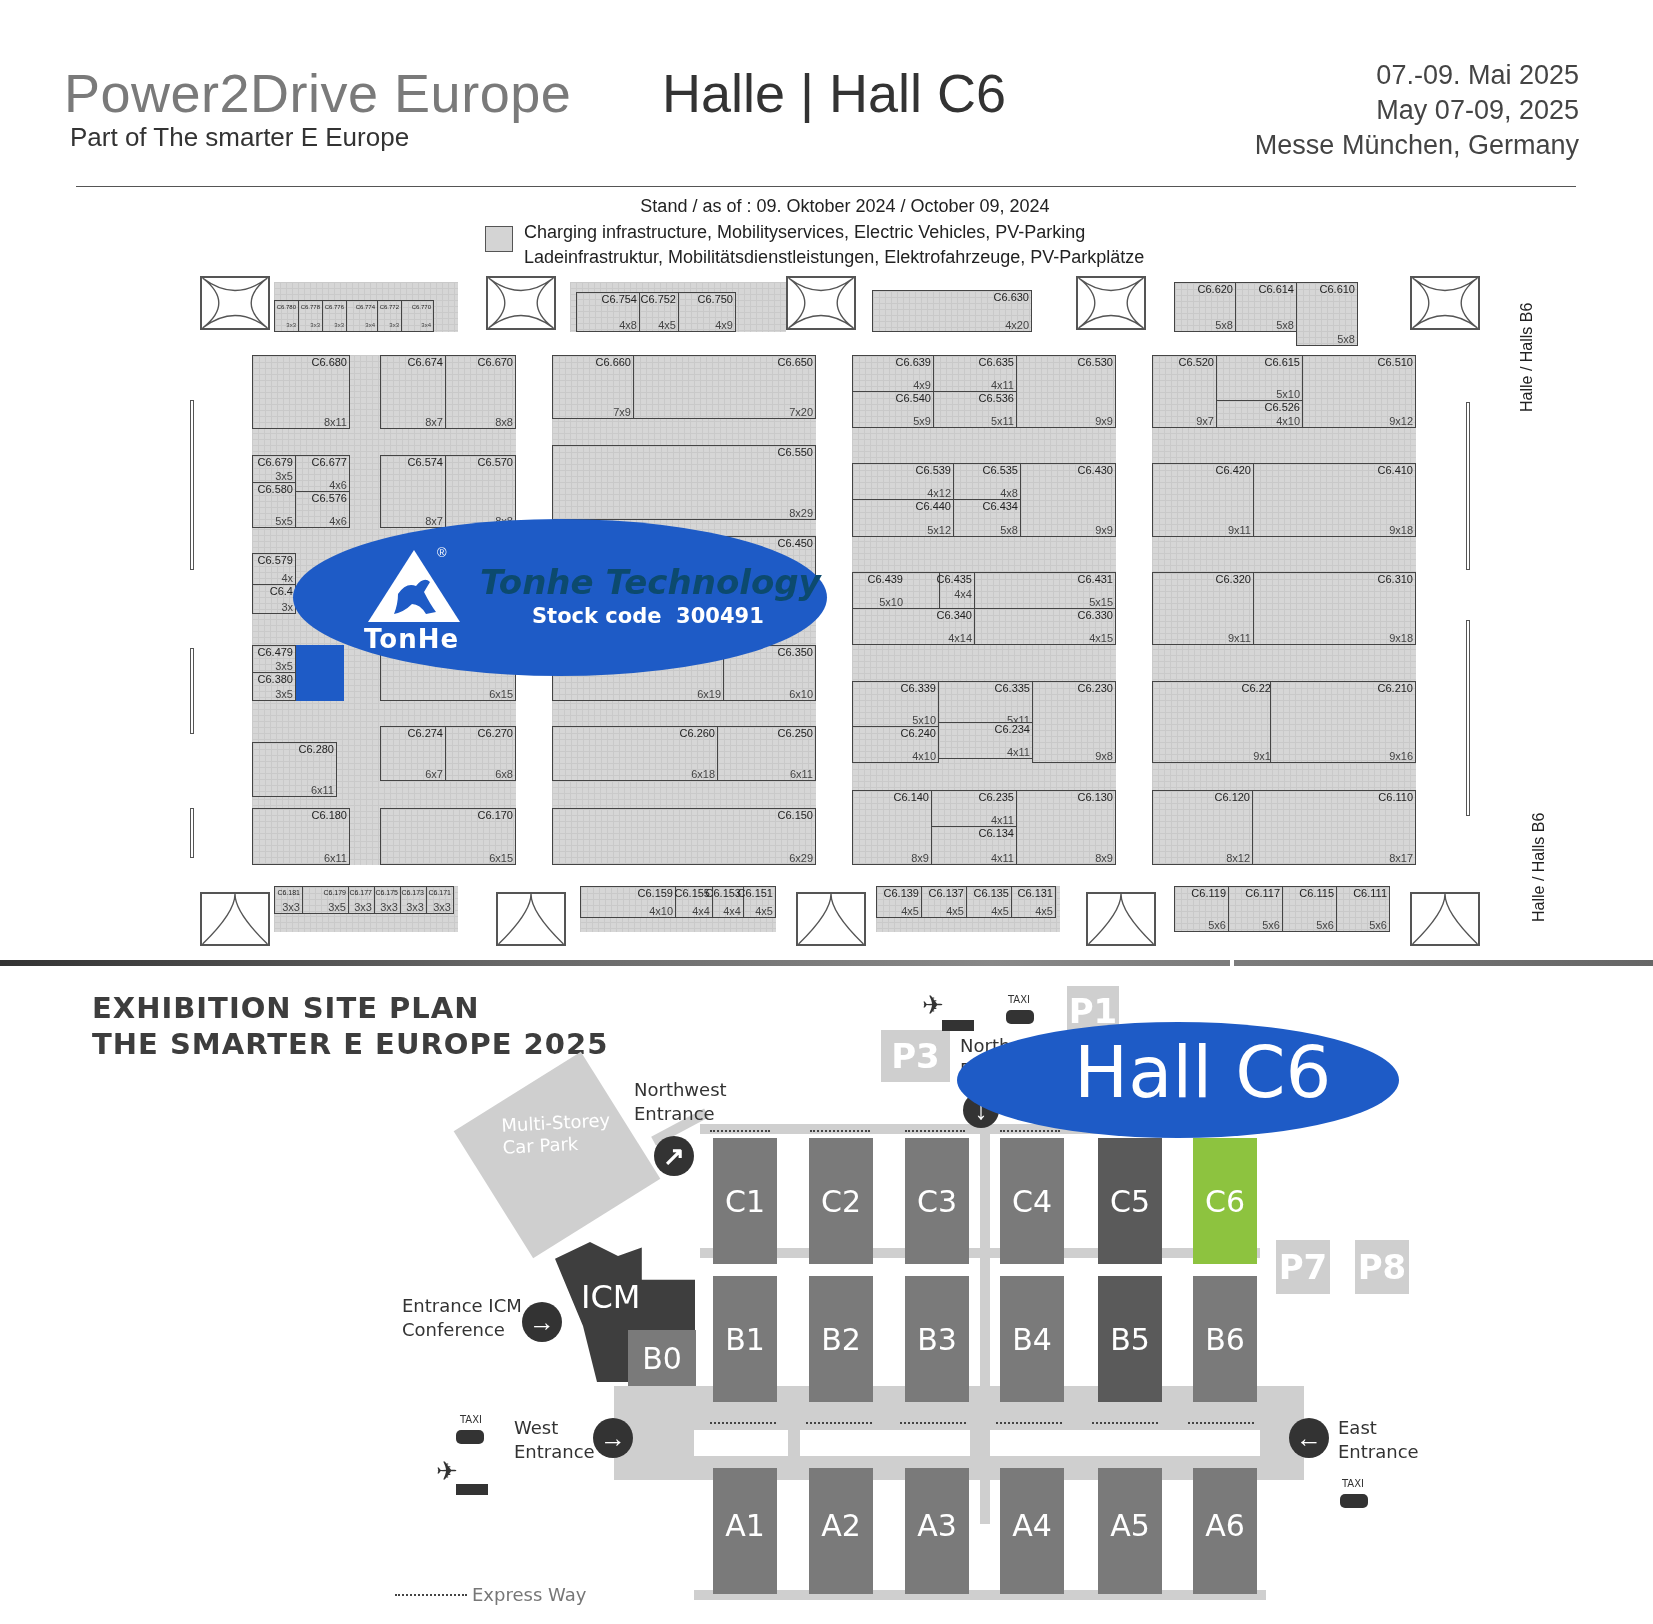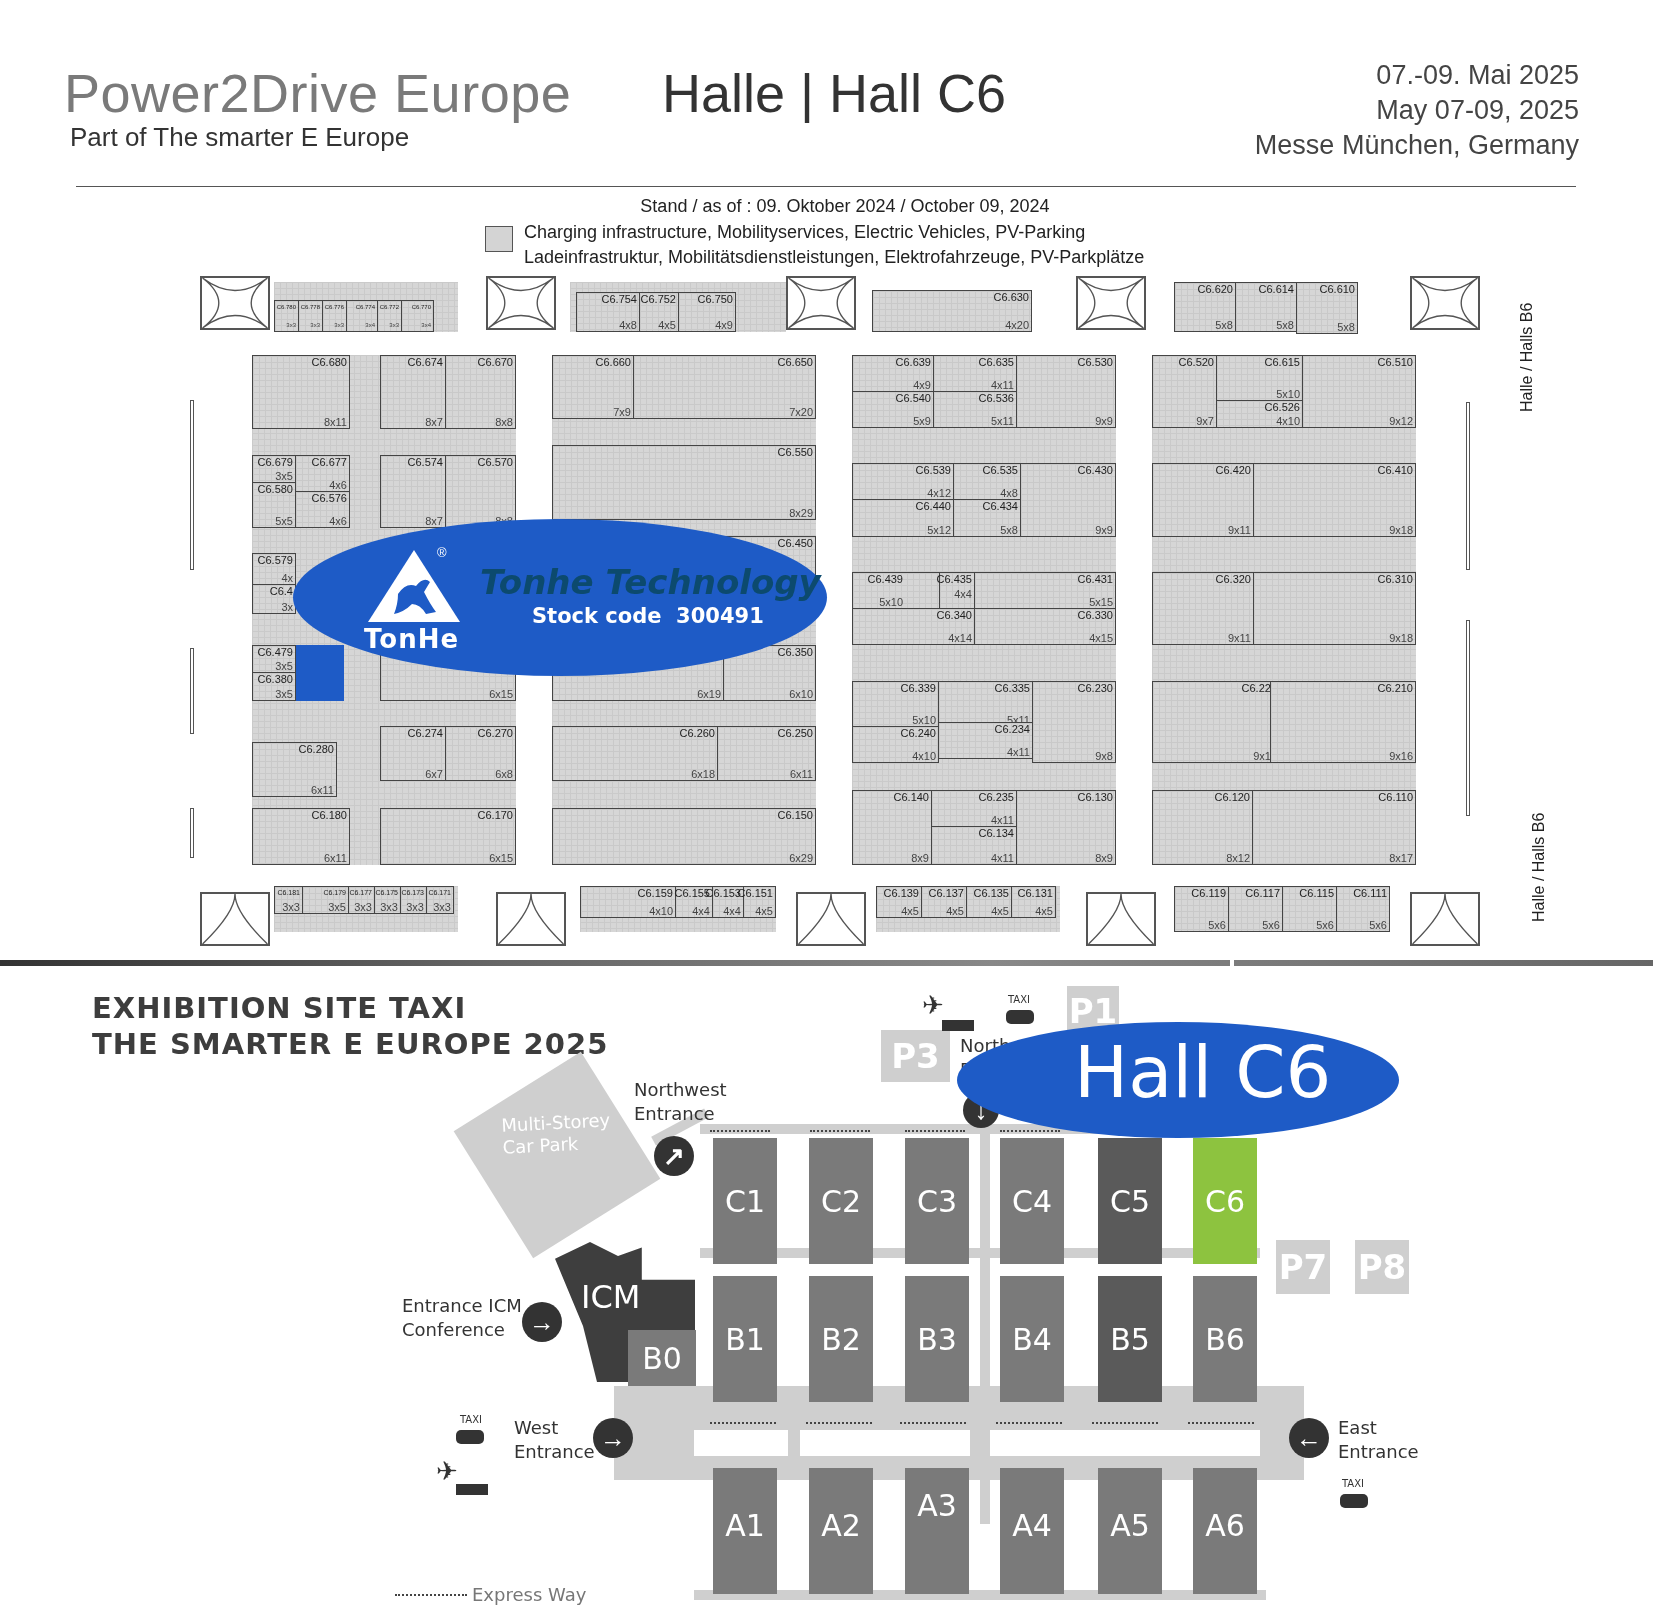--- a/index.html
+++ b/index.html
@@ -117,21 +117,21 @@
     </div>
 
   <div class="booth" style="left:984px;top:14px;width:62px;height:50px">
       <span class="bid">C6.620</span>
       <span class="bsz">5x8</span>
     </div>
   <div class="booth" style="left:1045px;top:14px;width:62px;height:50px">
       <span class="bid">C6.614</span>
       <span class="bsz">5x8</span>
     </div>
-  <div class="booth" style="left:1106px;top:14px;width:62px;height:52px">
+  <div class="booth" style="left:1106px;top:14px;width:62px;height:64px">
       <span class="bid">C6.610</span>
       <span class="bsz">5x8</span>
     </div>
 
   <div class="blk" style="left:62px;top:87px;width:264px;height:510px"></div>
   <div class="booth" style="left:62px;top:87px;width:98px;height:74px">
       <span class="bid">C6.680</span>
       <span class="bsz">8x11</span>
     </div>
   <div class="booth" style="left:190px;top:87px;width:66px;height:74px">
@@ -518,21 +518,21 @@
 </div>
 <div class="abs" style="left:437px;top:545px;color:#fff;font-size:13px">®</div>
 <div class="abs" style="left:364px;top:624px;color:#fff;font-size:26px;font-weight:bold;font-family:'DejaVu Sans',sans-serif;letter-spacing:1px">TonHe</div>
 <div class="abs" style="left:480px;top:562px;color:#0c4a6e;font-size:34px;font-weight:bold;font-style:italic;font-family:'DejaVu Sans',sans-serif;white-space:nowrap">Tonhe Technology</div>
 <div class="abs" style="left:532px;top:604px;color:#fff;font-size:21px;font-weight:bold;font-family:'DejaVu Sans',sans-serif;white-space:pre">Stock code  300491</div>
 
 <div class="abs divider"></div>
 <div class="abs" style="left:1230px;top:958px;width:4px;height:10px;background:#fff"></div>
 
 <div class="abs site-title">
-  <div>EXHIBITION SITE TAXI</div>
+  <div>EXHIBITION SITE PLAN</div>
   <div>THE SMARTER E EUROPE 2025</div>
 </div>
 
 <div class="abs" style="left:482px;top:1080px;width:150px;height:150px;background:#cfcfcf;transform:rotate(-32deg)"></div>
 <div class="abs" style="left:502px;top:1112px;color:#fff;font-family:'DejaVu Sans',sans-serif;font-size:18px;line-height:22px;transform:rotate(-3deg)">
   <div>Multi-Storey</div>
   <div>Car Park</div>
 </div>
 
 <div class="abs" style="left:555px;top:1242px;width:140px;height:140px;background:#3e3e3e;clip-path:polygon(0 12%,25% 0,45% 10%,62% 4%,62% 27%,100% 27%,100% 100%,30% 100%,20% 60%)"></div>
@@ -599,21 +599,21 @@
 <div class="hall" style="left:1193px;top:1276px;width:64px;height:126px">
     <span>B6</span>
   </div>
 
 <div class="hall" style="left:713px;top:1468px;width:64px;height:126px;align-items:flex-start;padding-top:40px">
     <span>A1</span>
   </div>
 <div class="hall" style="left:809px;top:1468px;width:64px;height:126px;align-items:flex-start;padding-top:40px">
     <span>A2</span>
   </div>
-<div class="hall" style="left:905px;top:1468px;width:64px;height:126px;align-items:flex-start;padding-top:20px">
+<div class="hall" style="left:905px;top:1468px;width:64px;height:126px;align-items:flex-start;padding-top:40px">
     <span>A3</span>
   </div>
 <div class="hall" style="left:1000px;top:1468px;width:64px;height:126px;align-items:flex-start;padding-top:40px">
     <span>A4</span>
   </div>
 <div class="hall" style="left:1098px;top:1468px;width:64px;height:126px;align-items:flex-start;padding-top:40px">
     <span>A5</span>
   </div>
 <div class="hall" style="left:1193px;top:1468px;width:64px;height:126px;align-items:flex-start;padding-top:40px">
     <span>A6</span>

